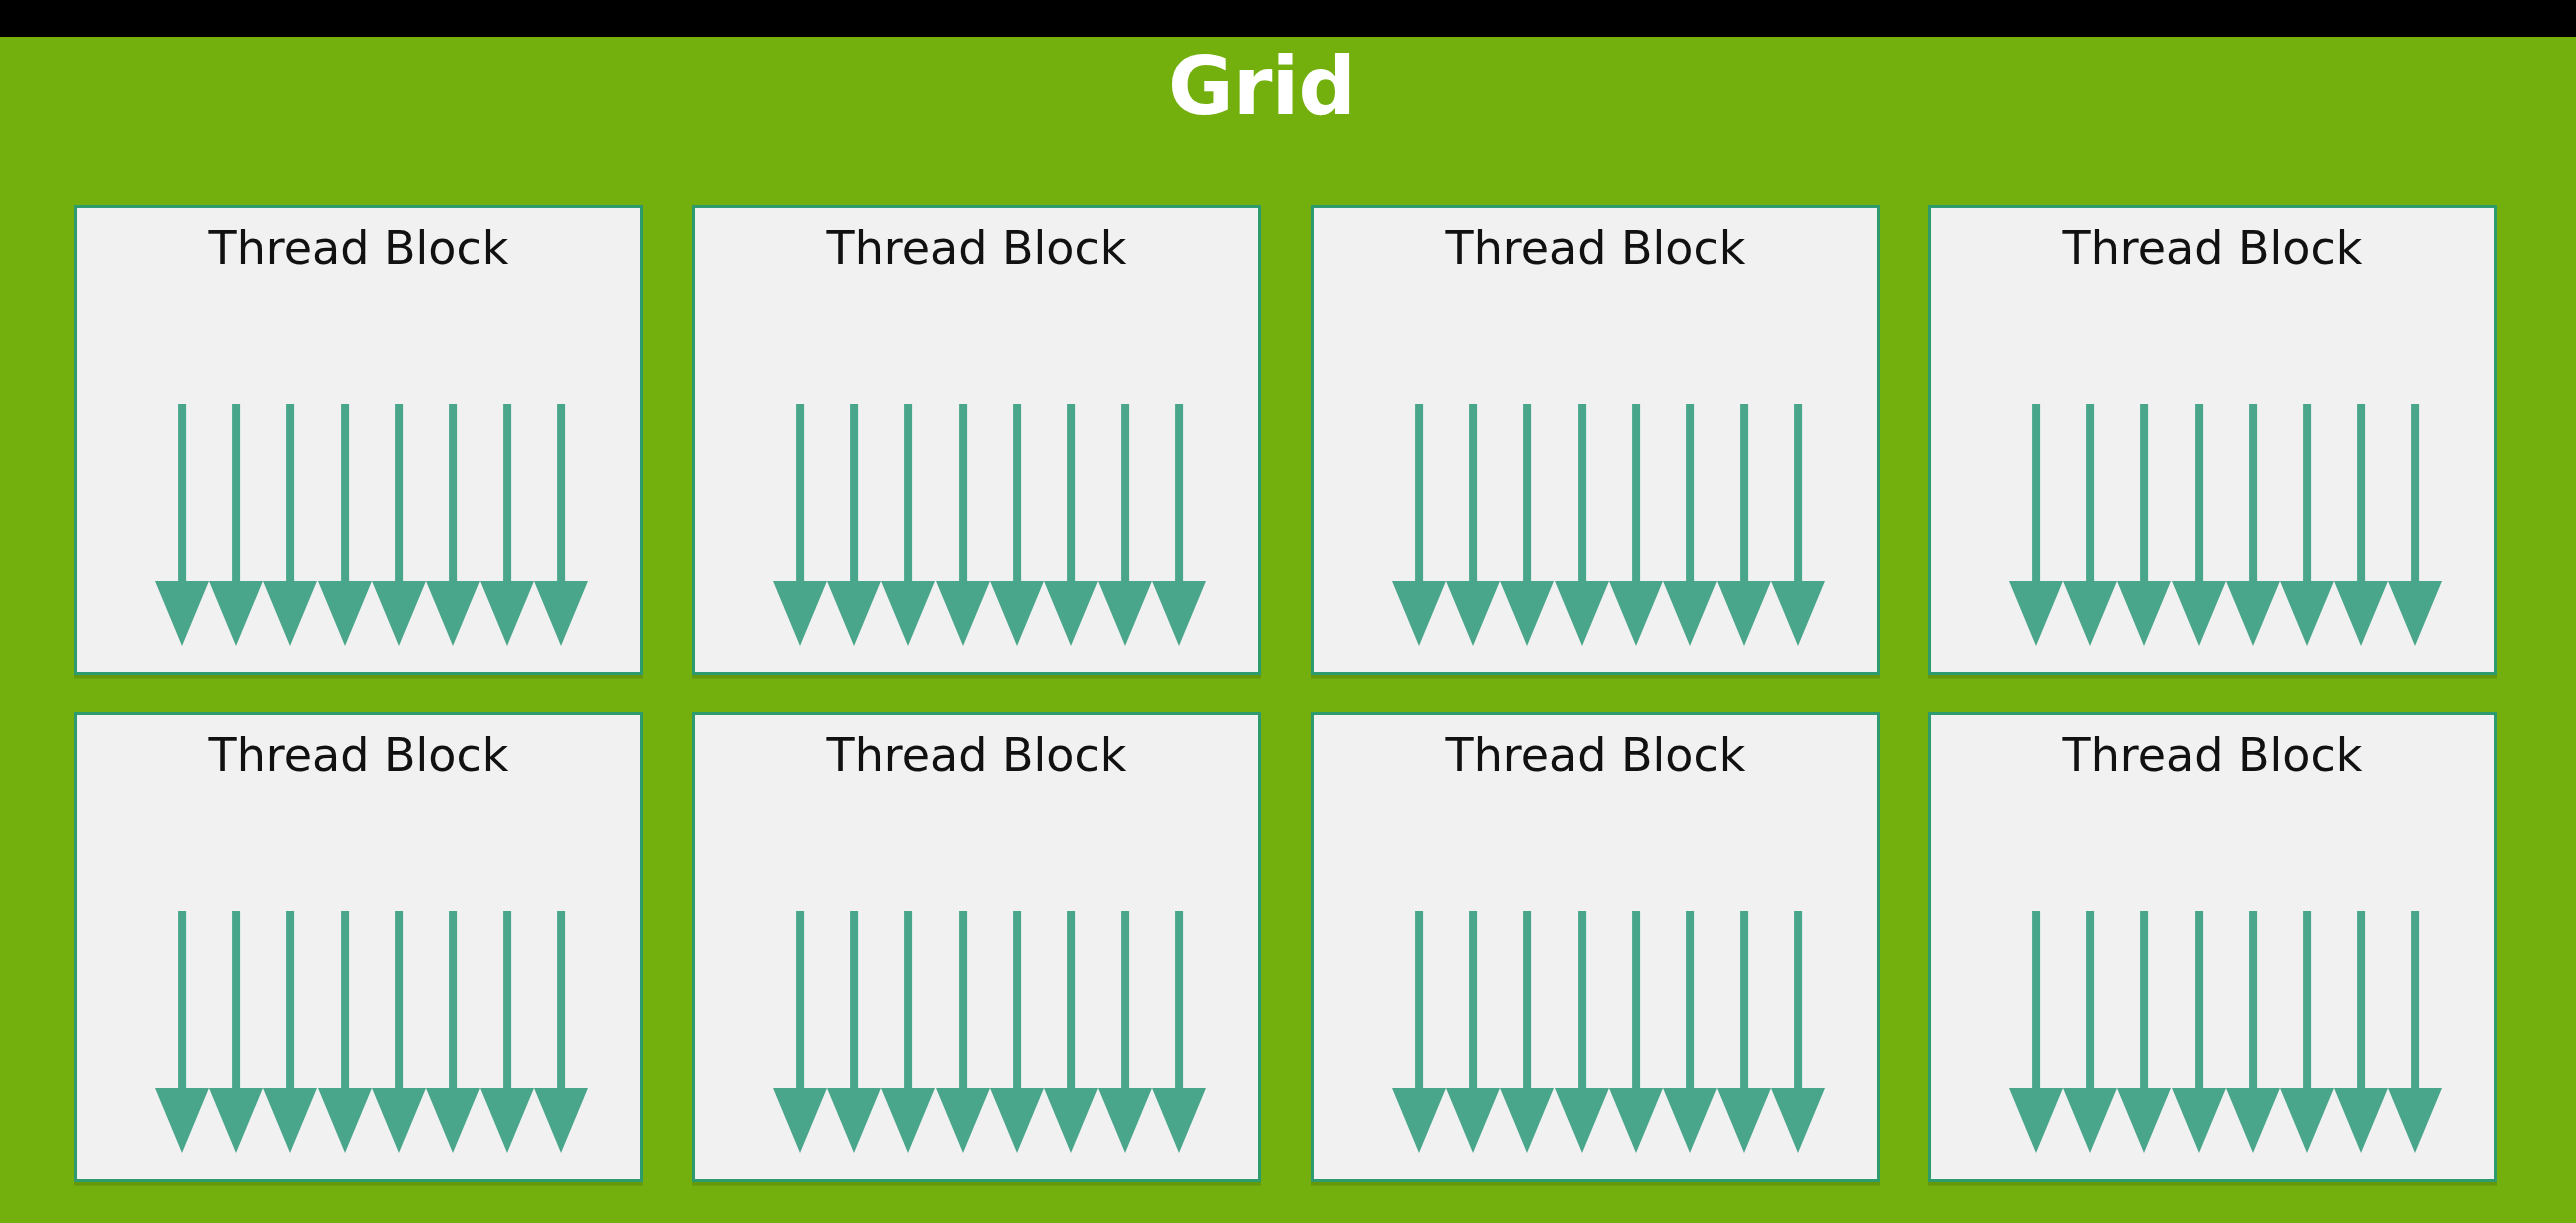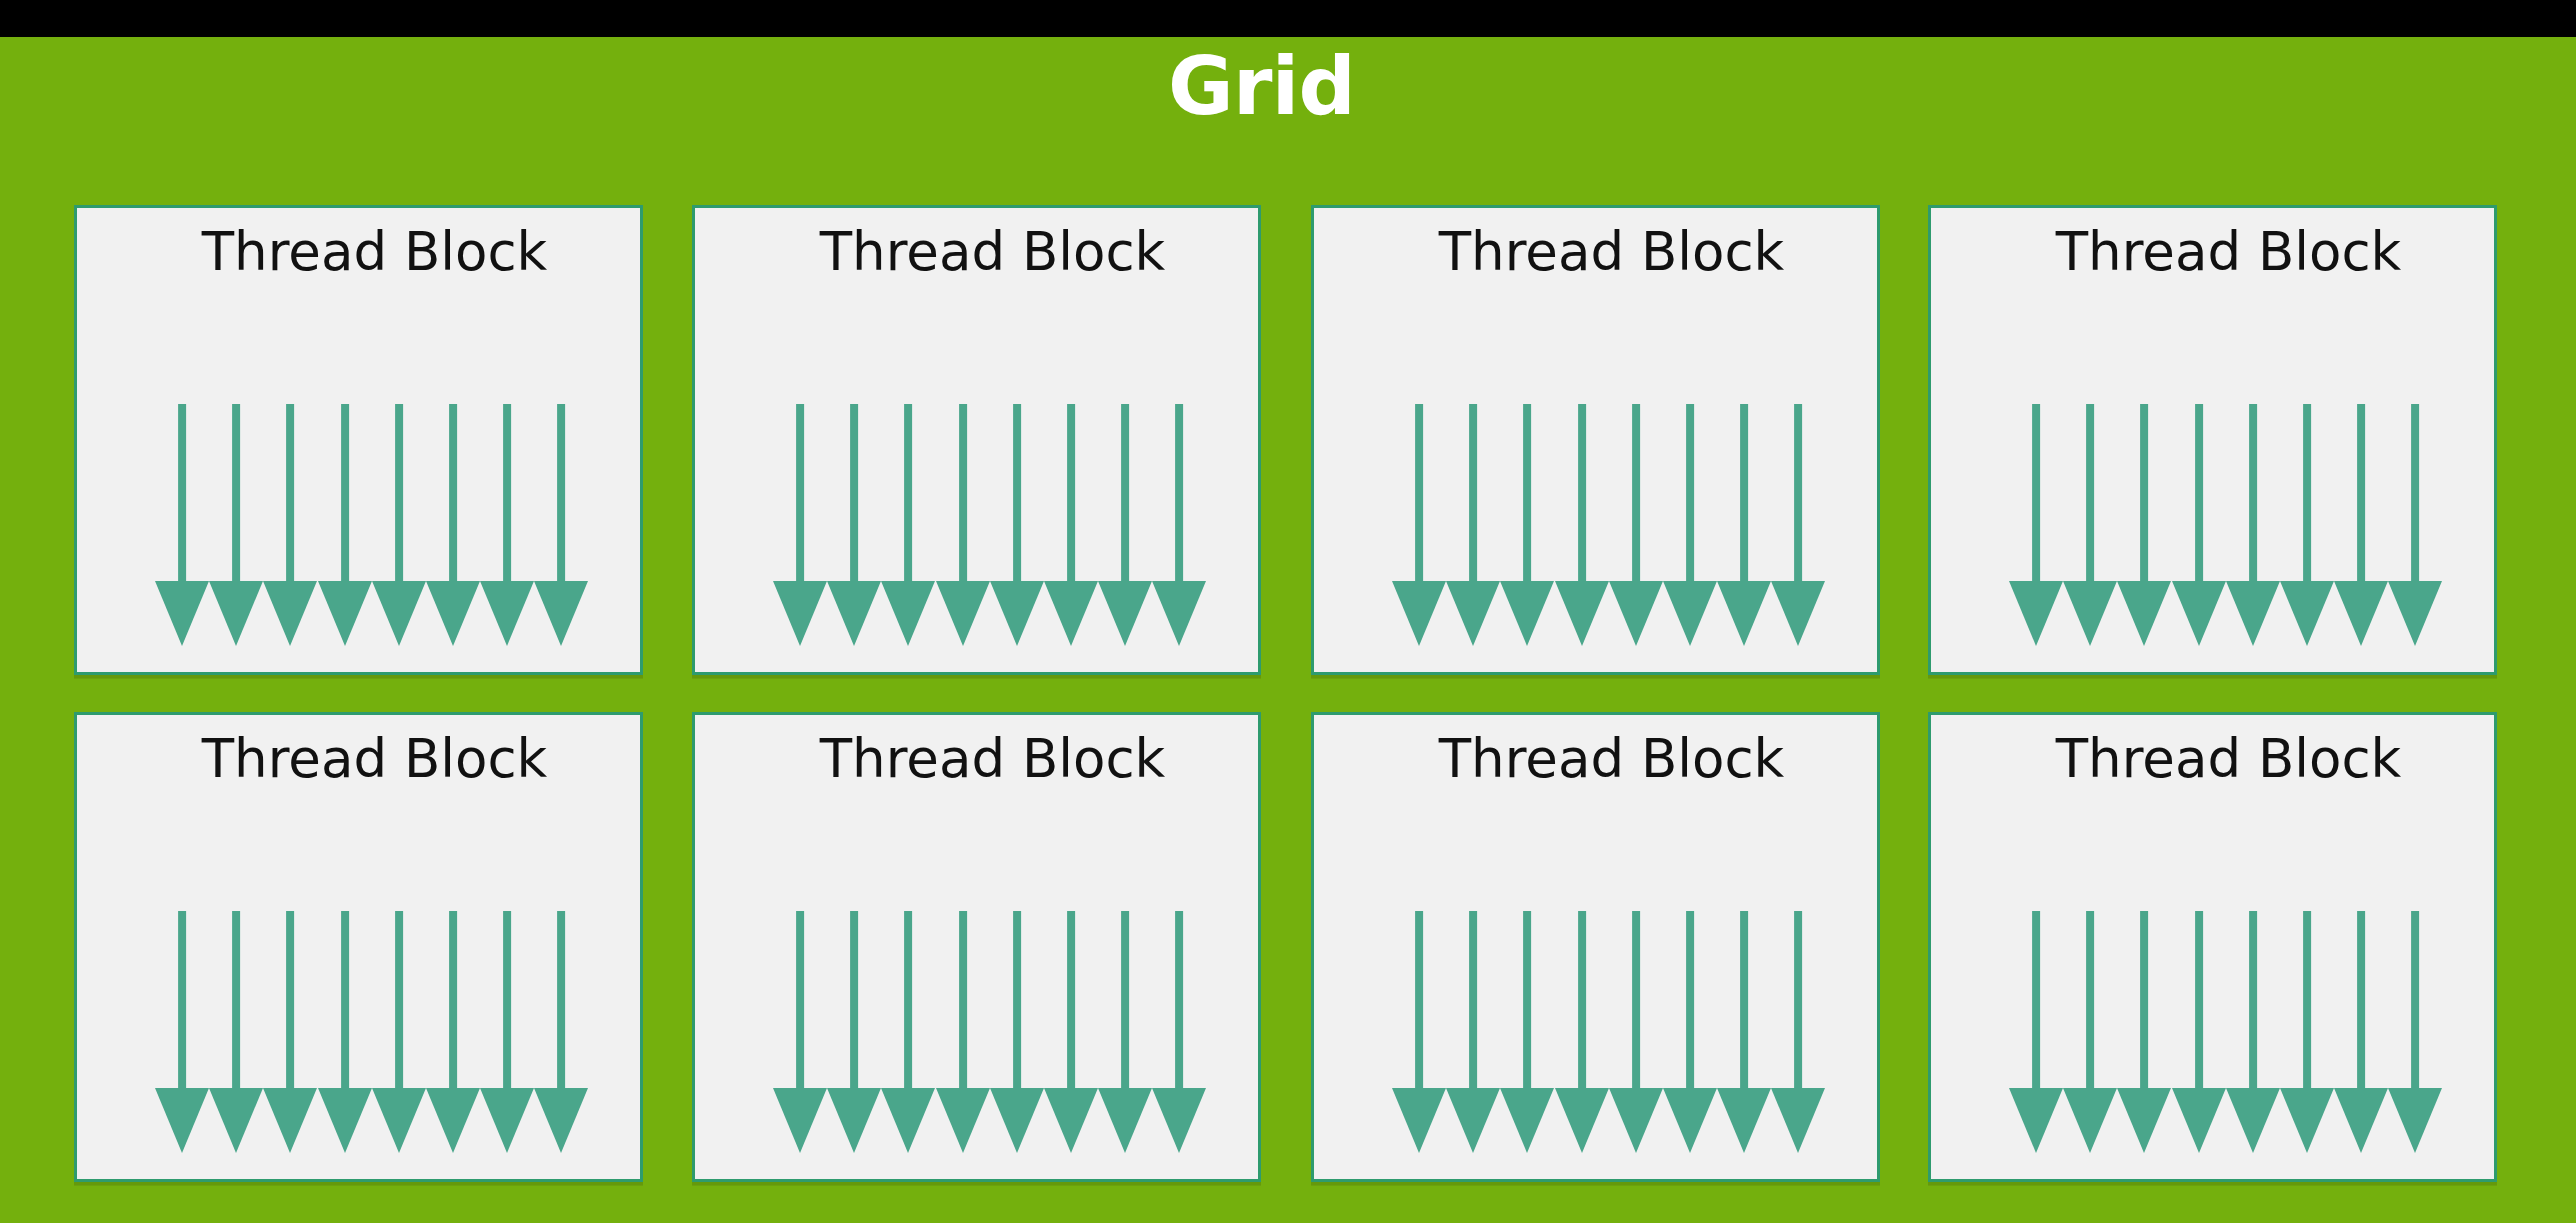--- a/index.html
+++ b/index.html
@@ -51,26 +51,26 @@
   .tb {
     position: absolute;
     background: #F1F1F1;
     border: 3.6px solid #2E9B6E;
     box-sizing: border-box;
     box-shadow: 0 3.6px 0 0 rgba(0,0,0,0.13);
     overflow: hidden;
   }
   .tb-label {
     position: absolute;
-    left: 16px;
+    left: 0;
     top: 15.7px;
     width: 100%;
     text-align: center;
     color: #111111;
-    font-size: 53px;
+    font-size: 46px;
     line-height: 1.05;
     font-weight: normal;
     font-family: "DejaVu Sans", sans-serif;
     white-space: nowrap;
   }
   
   .arrows {
     position: absolute;
     left: 0;
     bottom: 26px;

